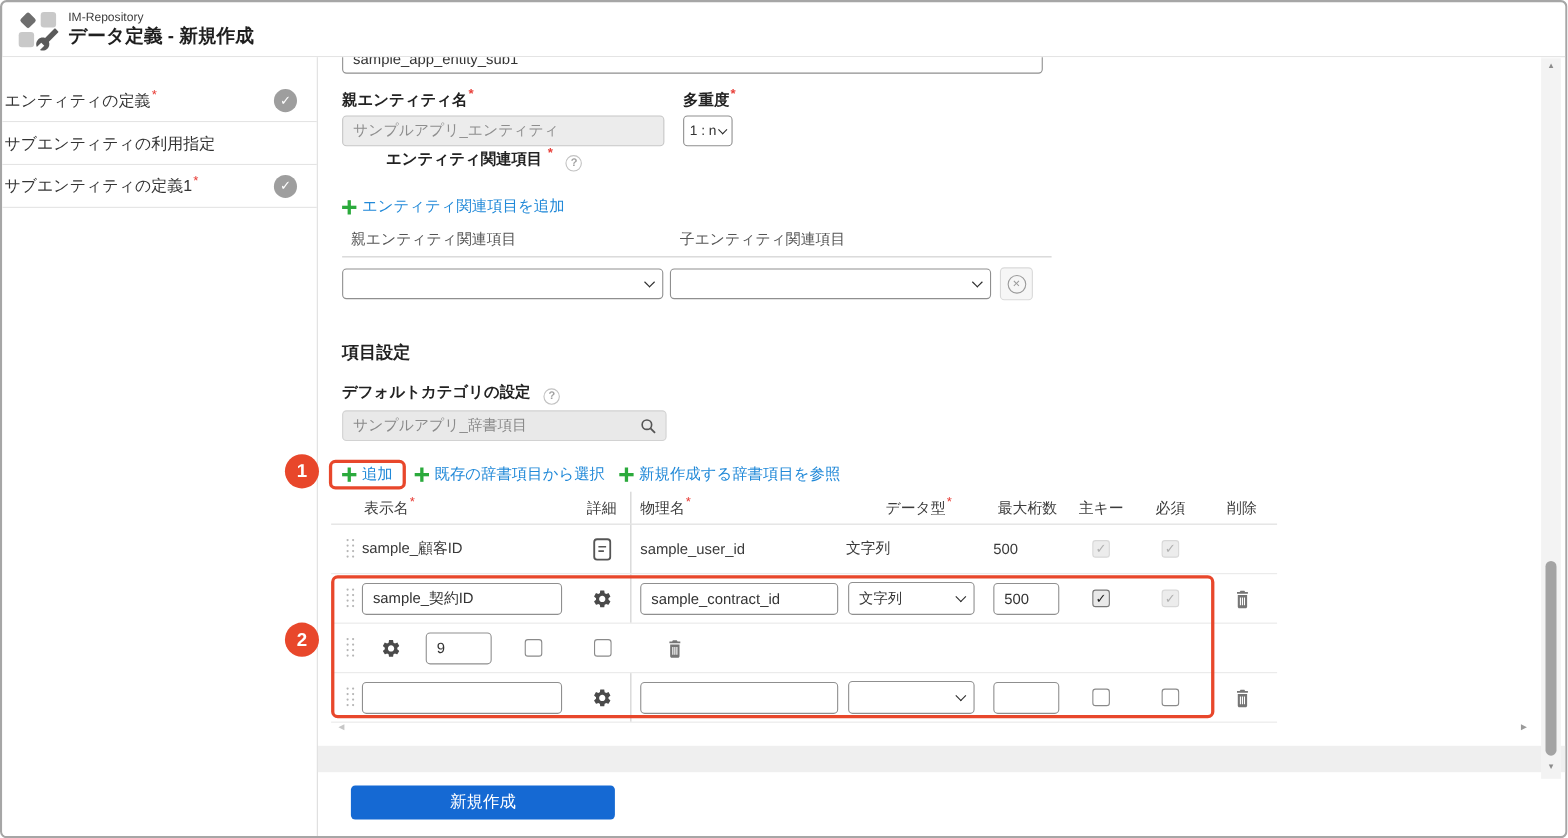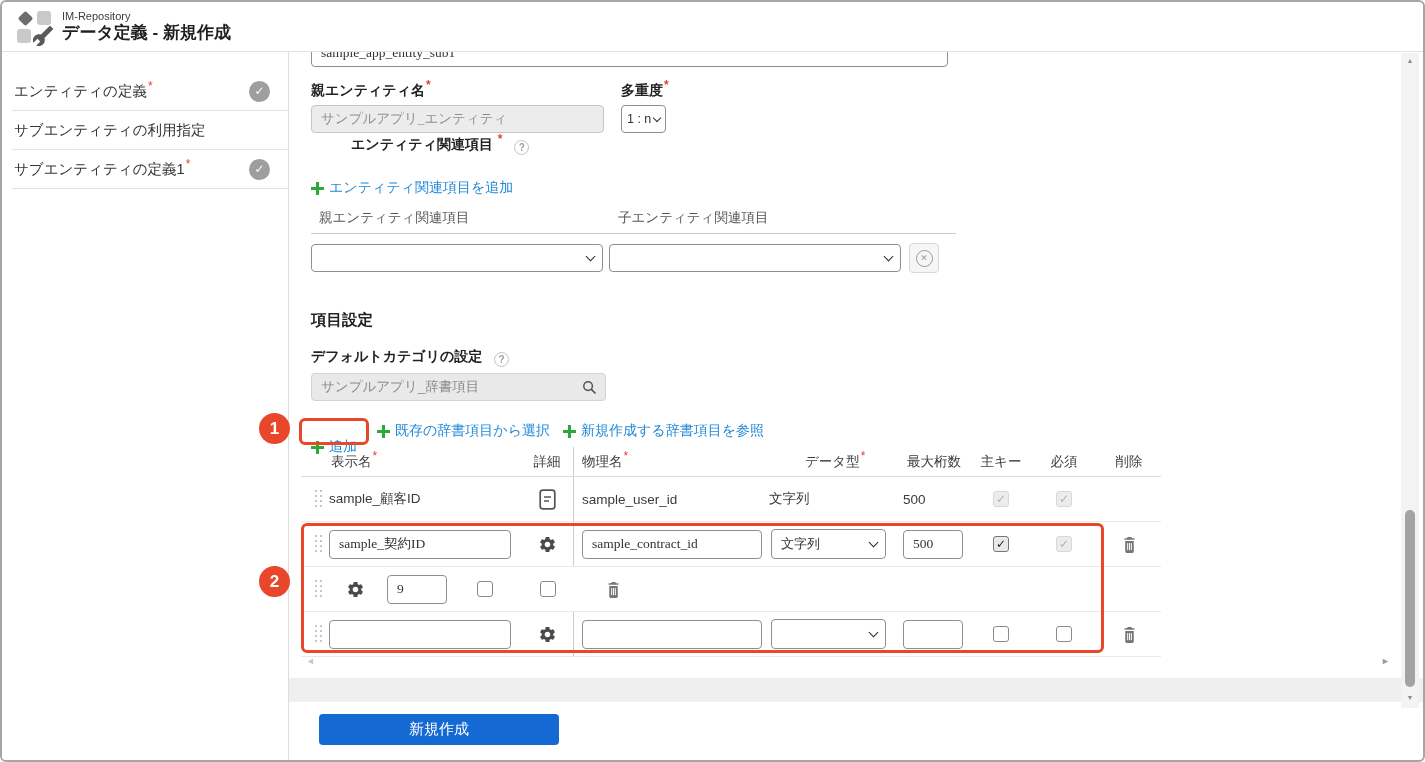--- a/index.html
+++ b/index.html
@@ -17,36 +17,36 @@
   .logo .sq-bl { position:absolute; left:1px; bottom:2px; width:14px; height:14px; background:#c9c9c9; border-radius:3px; }
   .logo .dmnd  { position:absolute; left:4px; top:4px; width:11px; height:11px; background:#6e6e6e; border-radius:2px; transform:rotate(45deg); }
   .logo svg    { position:absolute; right:-2px; bottom:-2px; }
   .hdr .app-name  { font-size:11px; color:#3c3c3c; line-height:13px; }
   .hdr .pg-title  { font-size:17px; font-weight:bold; color:#1f1f1f; line-height:20px; }
 
   .bdy { display:flex; height:708px; }
 
   
   .sbar { width:287px; flex:0 0 287px; border-right:1px solid #ddd; padding-top:20px; background:#fff; }
-  .s-item { height:39px; margin-left:10px; padding:0 18px 0 2px; display:flex; align-items:center;
+  .s-item { height:39px; padding:0 18px 0 2px; display:flex; align-items:center;
             justify-content:space-between; border-bottom:1px solid #e4e4e4; font-size:14.5px; color:#333; cursor:pointer; }
   .req-mark { color:#e8403a; font-size:12px; vertical-align:super; line-height:0; margin-left:1px; }
   .chk-circle { width:21px; height:21px; border-radius:50%; background:#9e9e9e; color:#fff;
                 display:flex; align-items:center; justify-content:center; font-size:12px; font-weight:bold; }
 
   
   .main { position:relative; flex:1; font-size:14px; }
   .panel { position:absolute; left:0; top:0; width:1112px; height:626px; background:#fff; overflow:hidden; }
   .abs { position:absolute; }
 
   .lbl { font-weight:bold; font-size:14px; color:#222; }
   .sub-lbl { font-size:13.5px; color:#555; }
 
   .inp { height:28px; border:1px solid #8f8f8f; border-radius:4px; background:#fff; padding:0 9px;
-         font-size:13.5px; color:#333; font-family:Liberation Serif, serif; }
+         font-size:13.5px; color:#333; font-family:Liberation Sans, sans-serif; }
   .inp.gray { background:#ececec; border-color:#c6c6c6; color:#8e8e8e; }
 
   .selbox { display:flex; align-items:center; justify-content:space-between; height:28px;
             border:1px solid #8f8f8f; border-radius:4px; background:#fff; padding:0 8px 0 9px;
             font-size:13px; color:#333; cursor:pointer; }
   .chev { width:7px; height:7px; border-right:1.6px solid #2c2c2c; border-bottom:1.6px solid #2c2c2c;
           transform:rotate(45deg); margin-top:-3px; flex:0 0 auto; }
 
   .help { display:inline-flex; width:15px; height:15px; border:1px solid #c2c2c2; border-radius:50%;
           color:#a0a0a0; font-size:10px; align-items:center; justify-content:center; margin-left:8px;
@@ -208,21 +208,21 @@
         </div>
         <div class="search-field abs" style="left:22px; top:321px;">
           <span>サンプルアプリ_辞書項目</span>
           <svg width="15" height="15" viewBox="0 0 16 16">
             <circle cx="6.5" cy="6.5" r="4.6" fill="none" stroke="#555" stroke-width="1.6"></circle>
             <line x1="10" y1="10" x2="14.4" y2="14.4" stroke="#555" stroke-width="1.8"></line>
           </svg>
         </div>
 
         <div class="ann-box" style="left:10px; top:366px; width:70px; height:27px;"></div>
-        <a class="lnk abs" style="left:22px; top:370px;margin-top:16px;">
+        <a class="lnk abs" style="left:22px; top:370px;">
           <span class="plus"></span>
           <span>追加</span>
         </a>
         <a class="lnk abs" style="left:88px; top:370px;">
           <span class="plus"></span>
           <span>既存の辞書項目から選択</span>
         </a>
         <a class="lnk abs" style="left:274px; top:370px;">
           <span class="plus"></span>
           <span>新規作成する辞書項目を参照</span>

